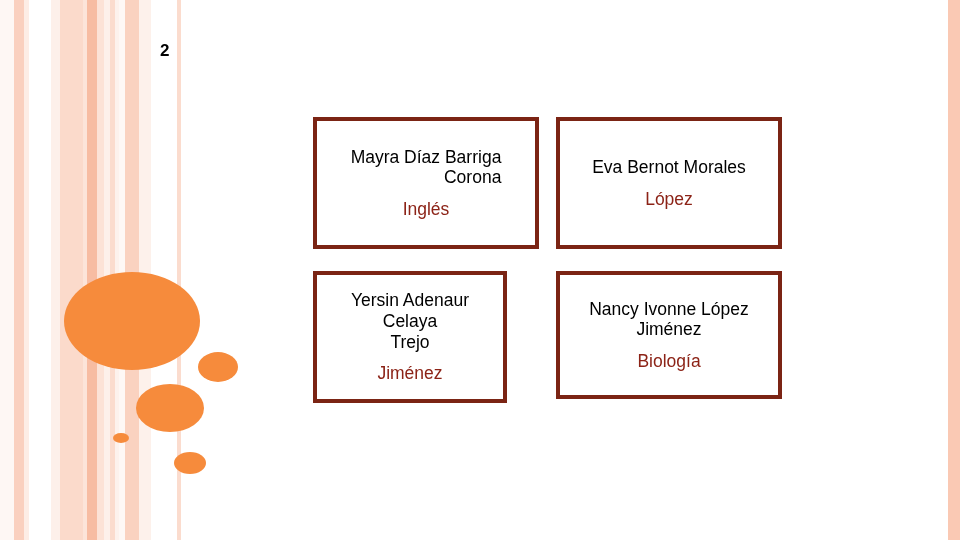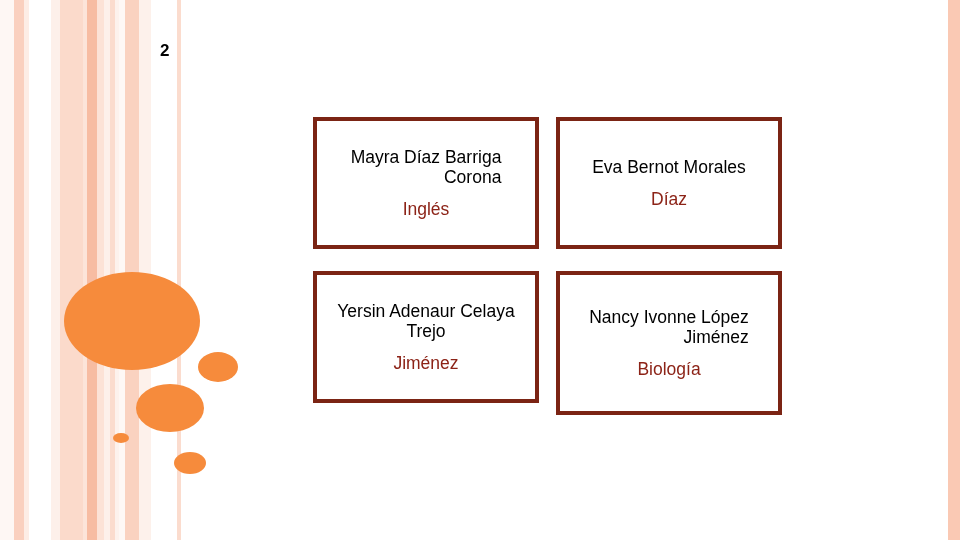--- a/index.html
+++ b/index.html
@@ -71,22 +71,22 @@
   .box .subject {
     color: #8C2317;
     font-size: 17.5px;
     line-height: 1.18;
     margin-top: 11px;
   }
 
   
   #box-0 { left: 313px; top: 117px;  width: 226px; height: 132px; text-align: right; }
   #box-1 { left: 556px; top: 117px;  width: 226px; height: 132px; }
-  #box-2 { left: 313px; top: 271px;  width: 226px; height: 132px; }
-  #box-3 { left: 556px; top: 271px;  width: 226px; height: 144px; text-align: right; }
+  #box-2 { left: 313px; top: 271px;  width: 194px; height: 132px; }
+  #box-3 { left: 556px; top: 271px;  width: 226px; height: 128px; }
 </style>
 </head>
 <body>
 
 <div id="slide">
 
   <div class="stripe-band" id="stripe-band">
       <div class="stripe" style="left: 0px; width: 14px; background: rgb(254, 247, 244);"></div>
       <div class="stripe" style="left: 14px; width: 10px; background: rgb(250, 208, 191);"></div>
       <div class="stripe" style="left: 24px; width: 5px; background: rgb(253, 237, 230);"></div>
@@ -118,21 +118,21 @@
   <div class="slide-number">2</div>
 
   <div class="box" id="box-0">
     <div class="name">Mayra Díaz Barriga
 Corona</div>
     <div class="subject">Inglés</div>
   </div>
 
   <div class="box" id="box-1">
     <div class="name">Eva Bernot Morales</div>
-    <div class="subject">Díaz</div>
+    <div class="subject">López</div>
   </div>
 
   <div class="box" id="box-2">
     <div class="name">Yersin Adenaur Celaya
 Trejo</div>
     <div class="subject">Jiménez</div>
   </div>
 
   <div class="box" id="box-3">
     <div class="name">Nancy Ivonne López

